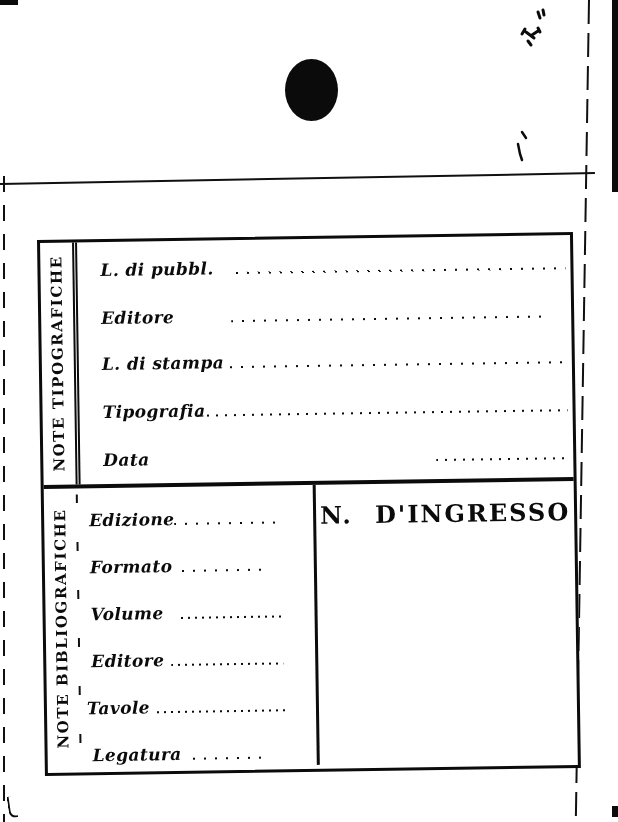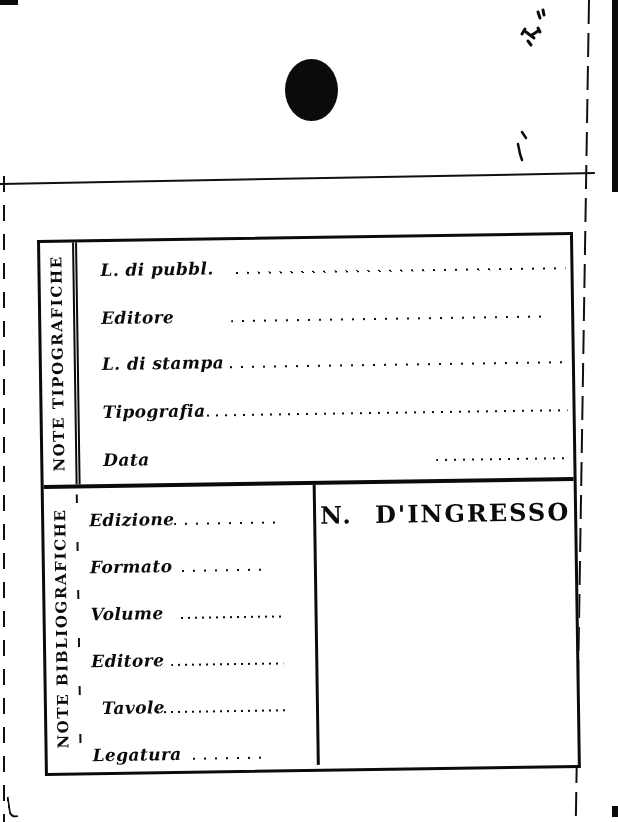--- a/index.html
+++ b/index.html
@@ -117,21 +117,21 @@
         </div>
         <div class="frow" style="top:110px;">
           <span class="flabel" style="left:13px;">Volume</span>
           <span class="leader leader-dense" style="left:103px;width:102px;"></span>
         </div>
         <div class="frow" style="top:157px;">
           <span class="flabel" style="left:13px;">Editore</span>
           <span class="leader leader-dense" style="left:93px;width:112px;"></span>
         </div>
         <div class="frow" style="top:204px;">
-          <span class="flabel" style="left:23px;">Tavole</span>
+          <span class="flabel" style="left:8px;">Tavole</span>
           <span class="leader leader-dense" style="left:78px;width:128px;"></span>
         </div>
         <div class="frow" style="top:251px;">
           <span class="flabel" style="left:13px;">Legatura</span>
           <span class="leader leader-sparse" style="left:113px;width:77px;"></span>
         </div>
       </div>
       <div class="ingresso-cell">
         <span class="ingresso-heading">N. D'INGRESSO</span>
       </div>

